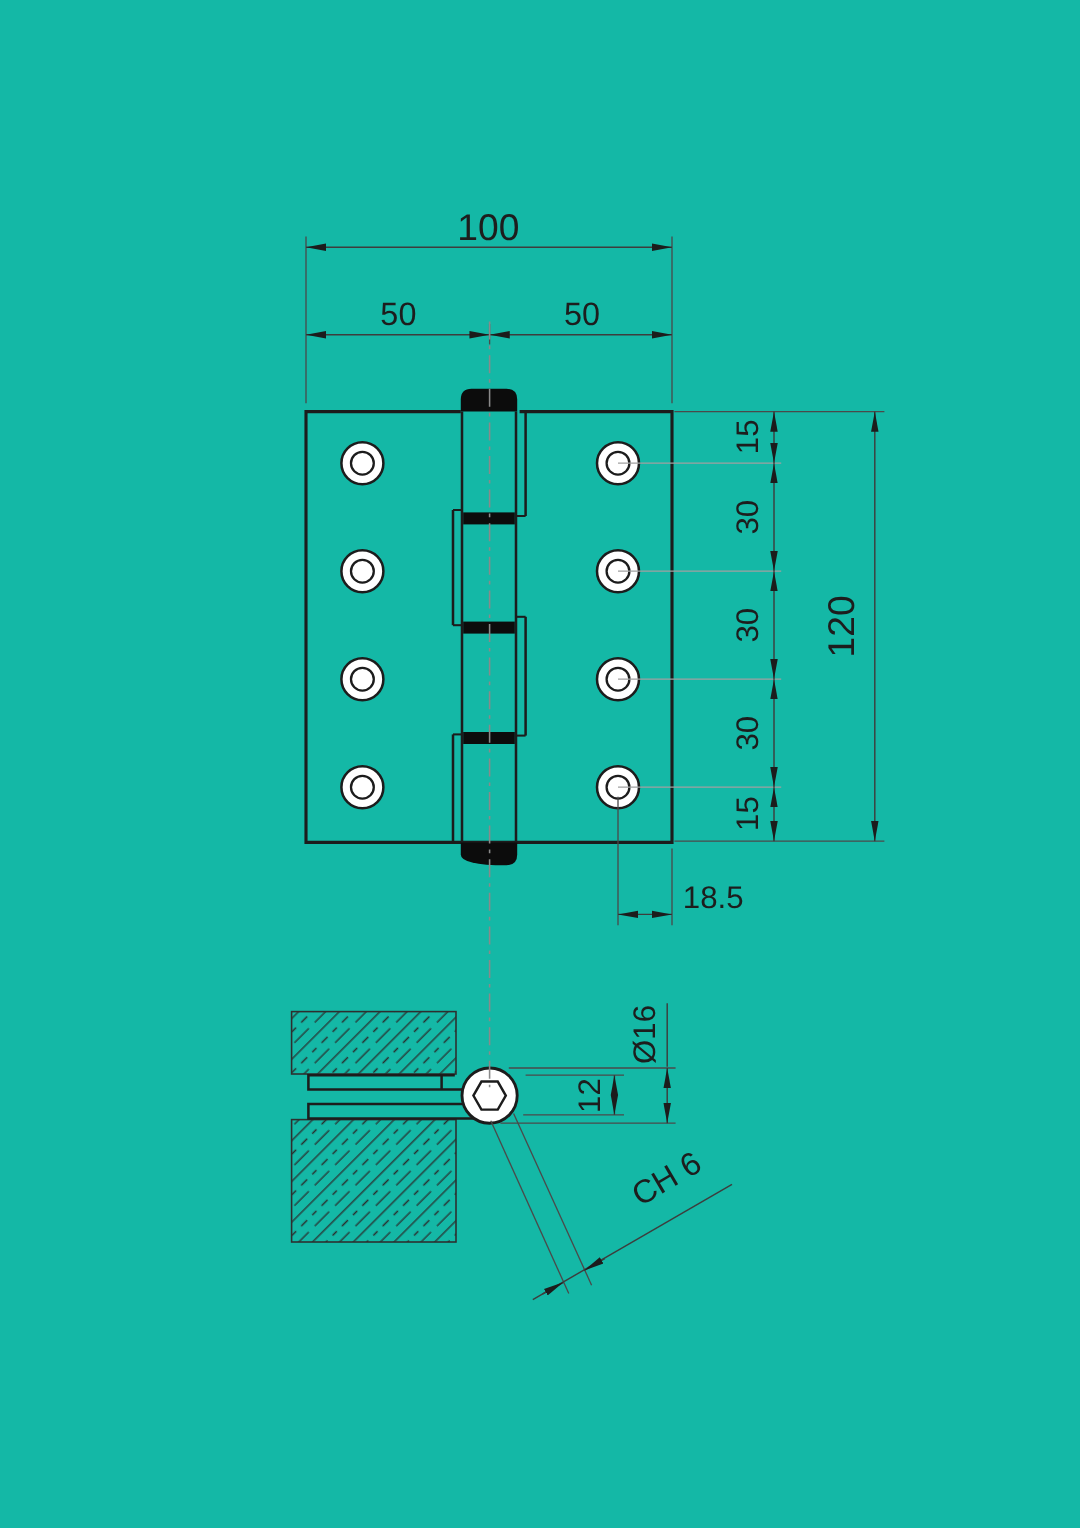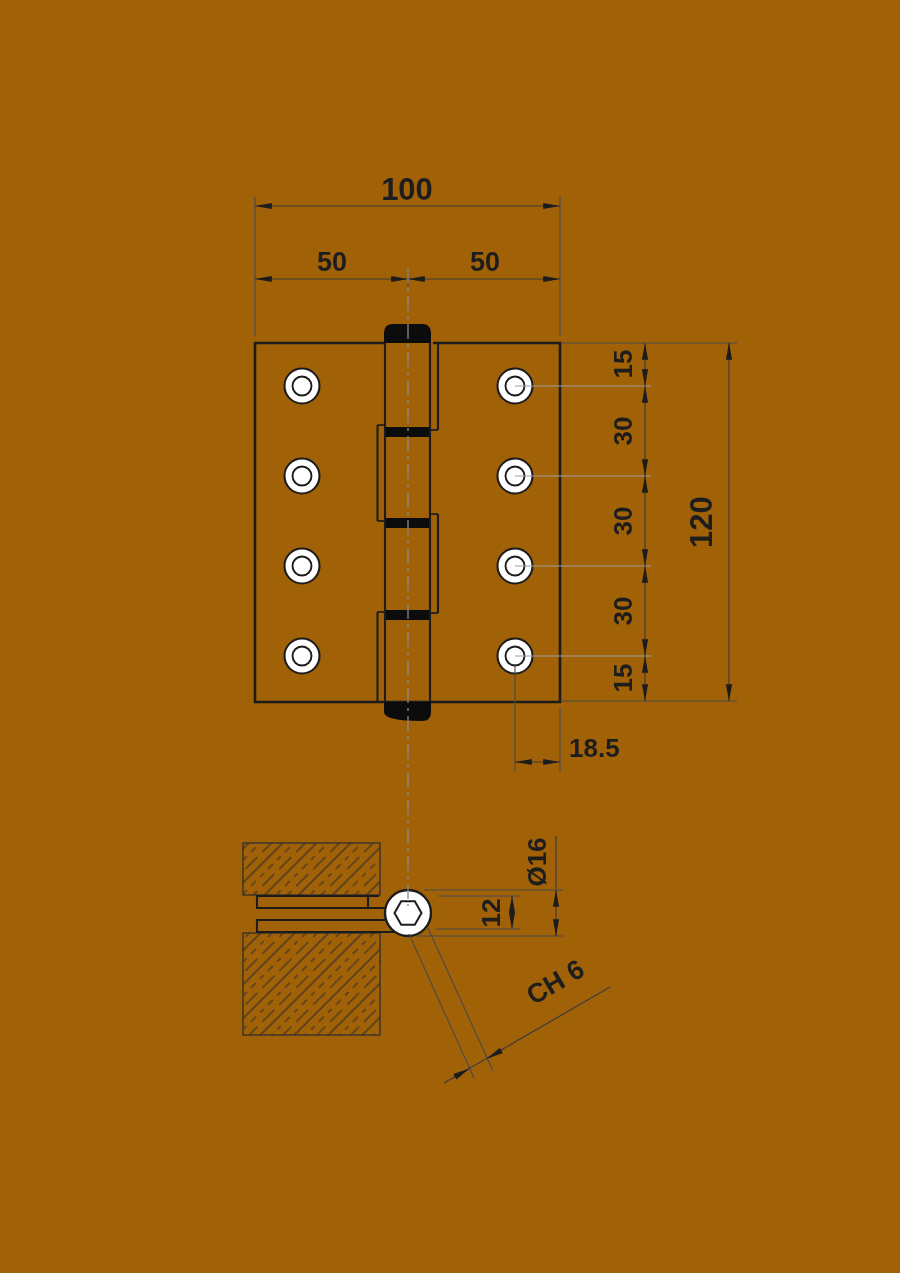--- a/index.html
+++ b/index.html
@@ -3,24 +3,23 @@
 <meta charset="utf-8">
 <style>
   html, body {
     margin: 0;
     padding: 0;
     background: #ffffff;
   }
   .page {
     width: 900px;
     height: 1273px;
-    background: #a16207;
+    background: #14b8a6;
     position: relative;
     overflow: hidden;
-    font-weight: bold;
   }
   svg { display: block; }
   text {
     font-family: "Liberation Sans", "DejaVu Sans", sans-serif;
     fill: #1d1d1d;
   }
   .dim-txt-lg { font-size: 31px; }
   .dim-txt-md { font-size: 27px; }
   .dim-txt-sm { font-size: 26px; }
   .outline  { stroke: #1c1c1c; stroke-width: 2.6; fill: none; stroke-linecap: butt; }

